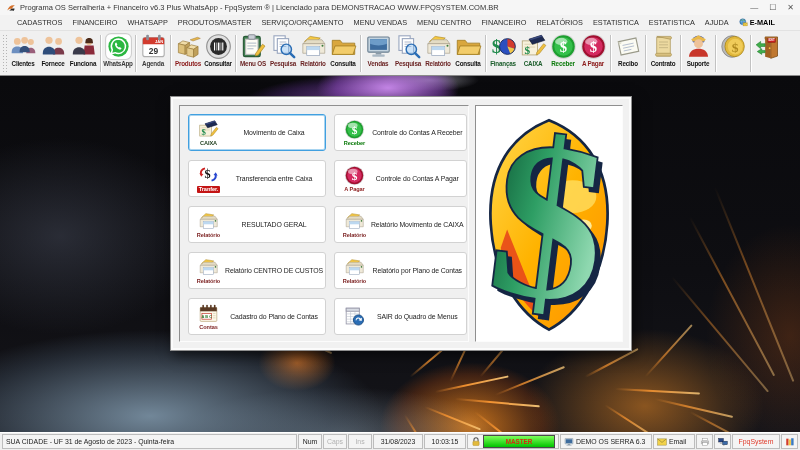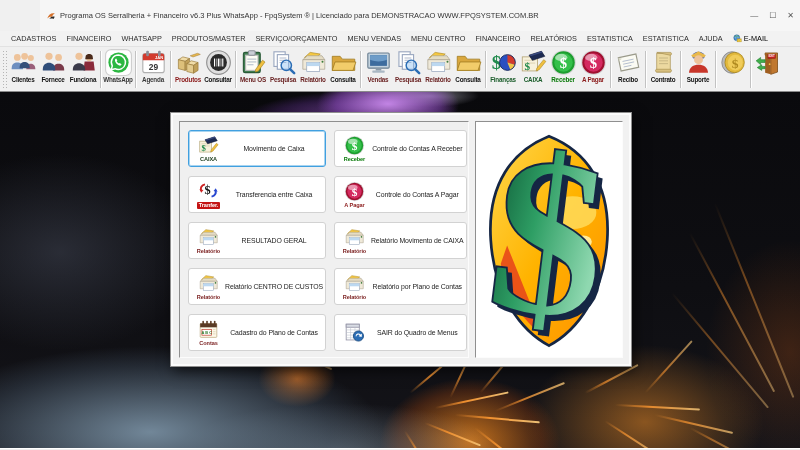--- a/index.html
+++ b/index.html
@@ -1,28 +1,28 @@
 <!DOCTYPE html>
 <html><head>
 <meta charset="utf-8">
 <style>
   html,body{margin:0;padding:0;background:#2a2a2e;}
   .window{position:relative;width:800px;height:450px;overflow:hidden;background:#f0f0f0;
           font-family:"Liberation Sans",sans-serif;-webkit-font-smoothing:antialiased;}
   
   .titlebar{height:15px;background:#f6f6f6;display:flex;align-items:center;gap:4px;
-            padding:8px 6px;font-size:7.5px;color:#333;margin-left:40px;}
+            padding:0 6px;font-size:7.5px;color:#333;}
   .app-icon svg{width:10px;height:10px;display:block;}
   .title-text{white-space:nowrap;overflow:hidden;}
   .win-ctrls{margin-left:auto;display:flex;gap:11px;align-items:center;font-size:8px;color:#555;}
   
   .menubar{height:15px;background:#f2f2f2;display:flex;align-items:center;gap:10px;
-           padding:0 11px;font-size:7.3px;color:#2c2c2c;}
+           padding:0 17px;font-size:7.3px;color:#2c2c2c;}
   .menu-item{display:flex;align-items:center;gap:2px;white-space:nowrap;}
-  .menu-item.bold{font-weight:normal;color:#000;}
+  .menu-item.bold{font-weight:bold;color:#000;}
   .mi-icon svg{width:9px;height:9px;display:block;}
   
   .toolbar{height:46px;box-sizing:border-box;background:#f0f0f0;border-top:1px solid #e2e2e2;
            border-bottom:1px solid #8a8a8a;display:flex;align-items:flex-start;padding:1px 2px;}
   .grip{width:5px;height:38px;margin:2px 1px 0 0;
         background-image:radial-gradient(#b5b5b5 35%,transparent 36%);background-size:3px 3px;}
   .tb-btn{width:30px;display:flex;flex-direction:column;align-items:center;padding-top:1px;cursor:default;}
   .tb-icon svg{width:27px;height:27px;display:block;}
   .tb-label{font-size:6.3px;font-weight:bold;letter-spacing:-.2px;white-space:nowrap;line-height:1.3;}
   .tb-sep{width:1px;align-self:center;height:37px;background:#c2c2c2;margin:0 2px;box-shadow:1px 0 0 #fff;}

